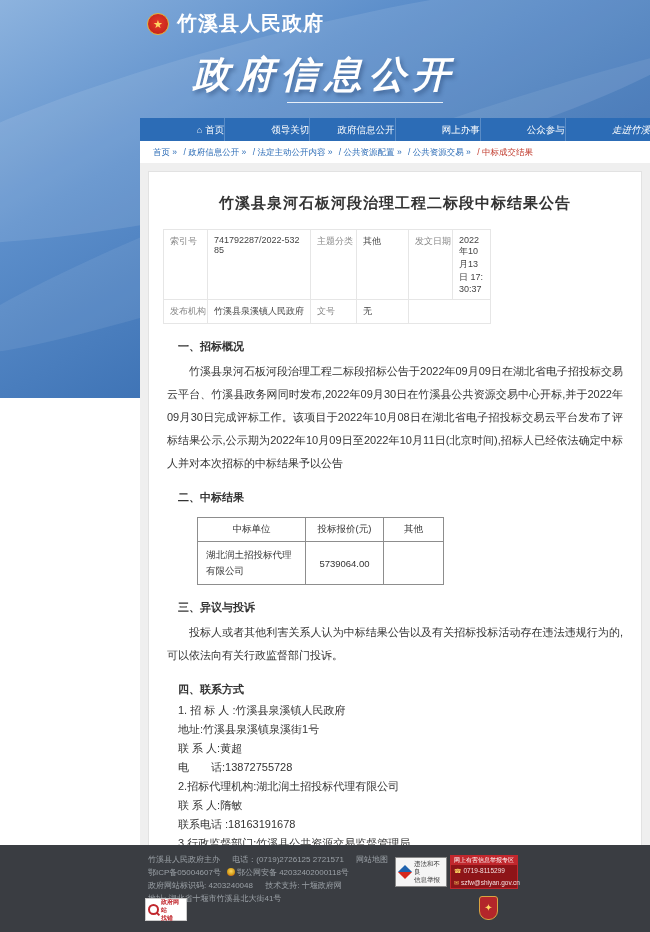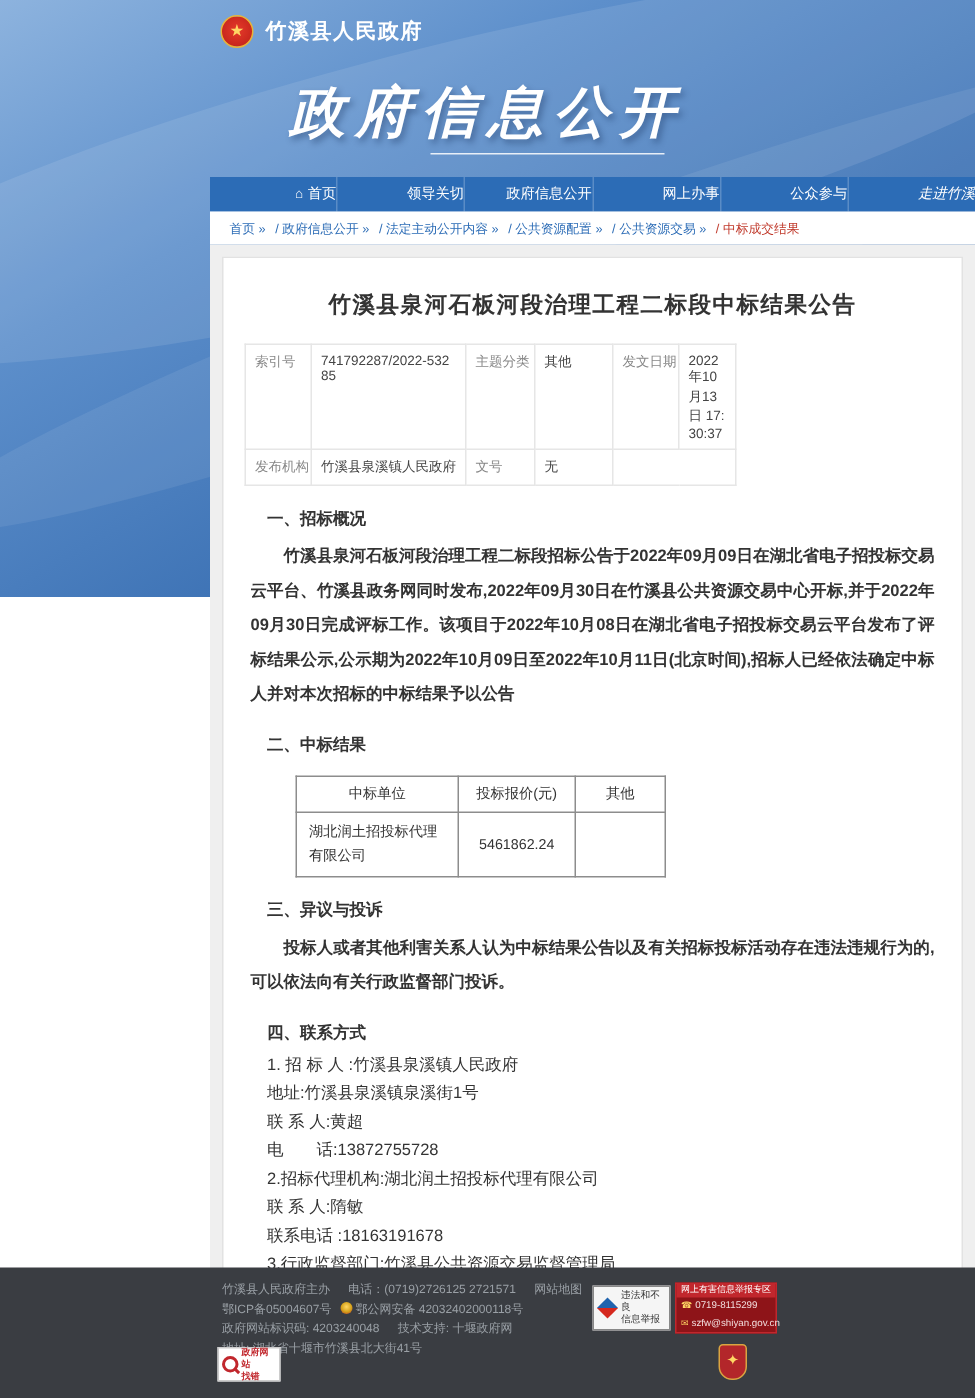--- a/index.html
+++ b/index.html
@@ -17,21 +17,21 @@
   .streak.s1 { width:900px; height:160px; top:30px; left:-150px; transform:rotate(-14deg); }
   .streak.s2 { width:900px; height:90px;  top:150px; left:-80px; transform:rotate(-20deg); background:rgba(255,255,255,0.08); }
   .streak.s3 { width:700px; height:70px; top:300px; left:120px; transform:rotate(-24deg); background:rgba(255,255,255,0.06); }
   .site-header { position:absolute; top:10px; left:147px; display:flex; align-items:center; z-index:3; }
   .emblem {
     width:22px; height:22px; border-radius:50%;
     background:radial-gradient(circle at 50% 45%, #e63a2a 0%, #c8271d 70%);
     border:1px solid #e7b43a; color:#ffd764; font-size:11px; line-height:20px;
     text-align:center; margin-right:8px;
   }
-  .site-name { color:#ffffff; font-size:14px; font-weight:bold; letter-spacing:1px; }
+  .site-name { color:#ffffff; font-size:20px; font-weight:bold; letter-spacing:1px; }
   .banner-title {
     position:absolute; top:50px; left:0; width:100%; text-align:center; z-index:2;
     color:#ffffff; font-size:37px; font-weight:bold; letter-spacing:7px; font-style:italic;
     text-shadow:2px 3px 4px rgba(10,30,70,0.35);
   }
   .banner-underline { position:absolute; top:102px; left:287px; width:156px; height:1px; background:rgba(255,255,255,0.85); z-index:2; }
 
   
   .main { position:absolute; top:118px; left:140px; width:510px; z-index:4; }
   .nav { display:flex; height:23px; background:#2c6cb6; }
@@ -52,21 +52,21 @@
   .card { background:#ffffff; border:1px solid #e2e2e2; padding:22px 0 12px 0; min-height:640px; }
   .article-title { text-align:center; font-size:15px; font-weight:bold; color:#333333; letter-spacing:1px; }
 
   .meta-table { border-collapse:collapse; margin:16px 0 0 14px; font-size:9px; color:#444; table-layout:fixed; width:327px; }
   .meta-table td { border:1px solid #e6e6e6; padding:5px 6px; vertical-align:top; word-break:break-all; }
   .meta-table td.lbl { color:#888; white-space:nowrap; }
   .c1{width:44px;} .c2{width:103px;} .c3{width:46px;} .c4{width:52px;} .c5{width:44px;} .c6{width:38px;}
 
   .body-text { margin:8px 18px 0 18px; font-size:11px; color:#333333; }
   .sec-h { font-weight:bold; margin:12px 0 2px 0; text-indent:1em; line-height:20px; }
-  .para { line-height:23px; text-indent:2em; text-align:justify; margin:4px 0;font-weight:bold; }
+  .para { line-height:23px; text-indent:2em; text-align:justify; margin:4px 0; }
 
   .result-table { border-collapse:collapse; margin:10px 0 2px 30px; font-size:9.5px; color:#333; }
   .result-table th, .result-table td { border:1px solid #8d8d8d; padding:5px 8px; font-weight:normal; }
   .rt-c1 { width:108px; } .rt-c2 { width:78px; text-align:center; } .rt-c3 { width:60px; }
   .result-table th { text-align:center; }
   .result-table th.rt-c2 { text-align:center; }
   .result-table td.winner { line-height:16px; }
 
   .contact { line-height:19px; text-indent:1em; margin:0; white-space:pre-wrap; }
 
@@ -171,21 +171,21 @@
 
         <table class="result-table">
           <tbody>
               <tr>
             <th class="rt-c1">中标单位</th>
             <th class="rt-c2">投标报价(元)</th>
             <th class="rt-c3">其他</th>
           </tr>
           <tr>
             <td class="rt-c1 winner">湖北润土招投标代理有限公司</td>
-            <td class="rt-c2">5461862.24</td>
+            <td class="rt-c2">5739064.00</td>
             <td class="rt-c3"></td>
           </tr>
         </tbody>
           </table>
 
         <div class="sec-h">三、异议与投诉</div>
         <div class="para">投标人或者其他利害关系人认为中标结果公告以及有关招标投标活动存在违法违规行为的,可以依法向有关行政监督部门投诉。</div>
         <div class="sec-h">四、联系方式</div>
 
         <p class="contact">1. 招 标 人 :竹溪县泉溪镇人民政府</p>

